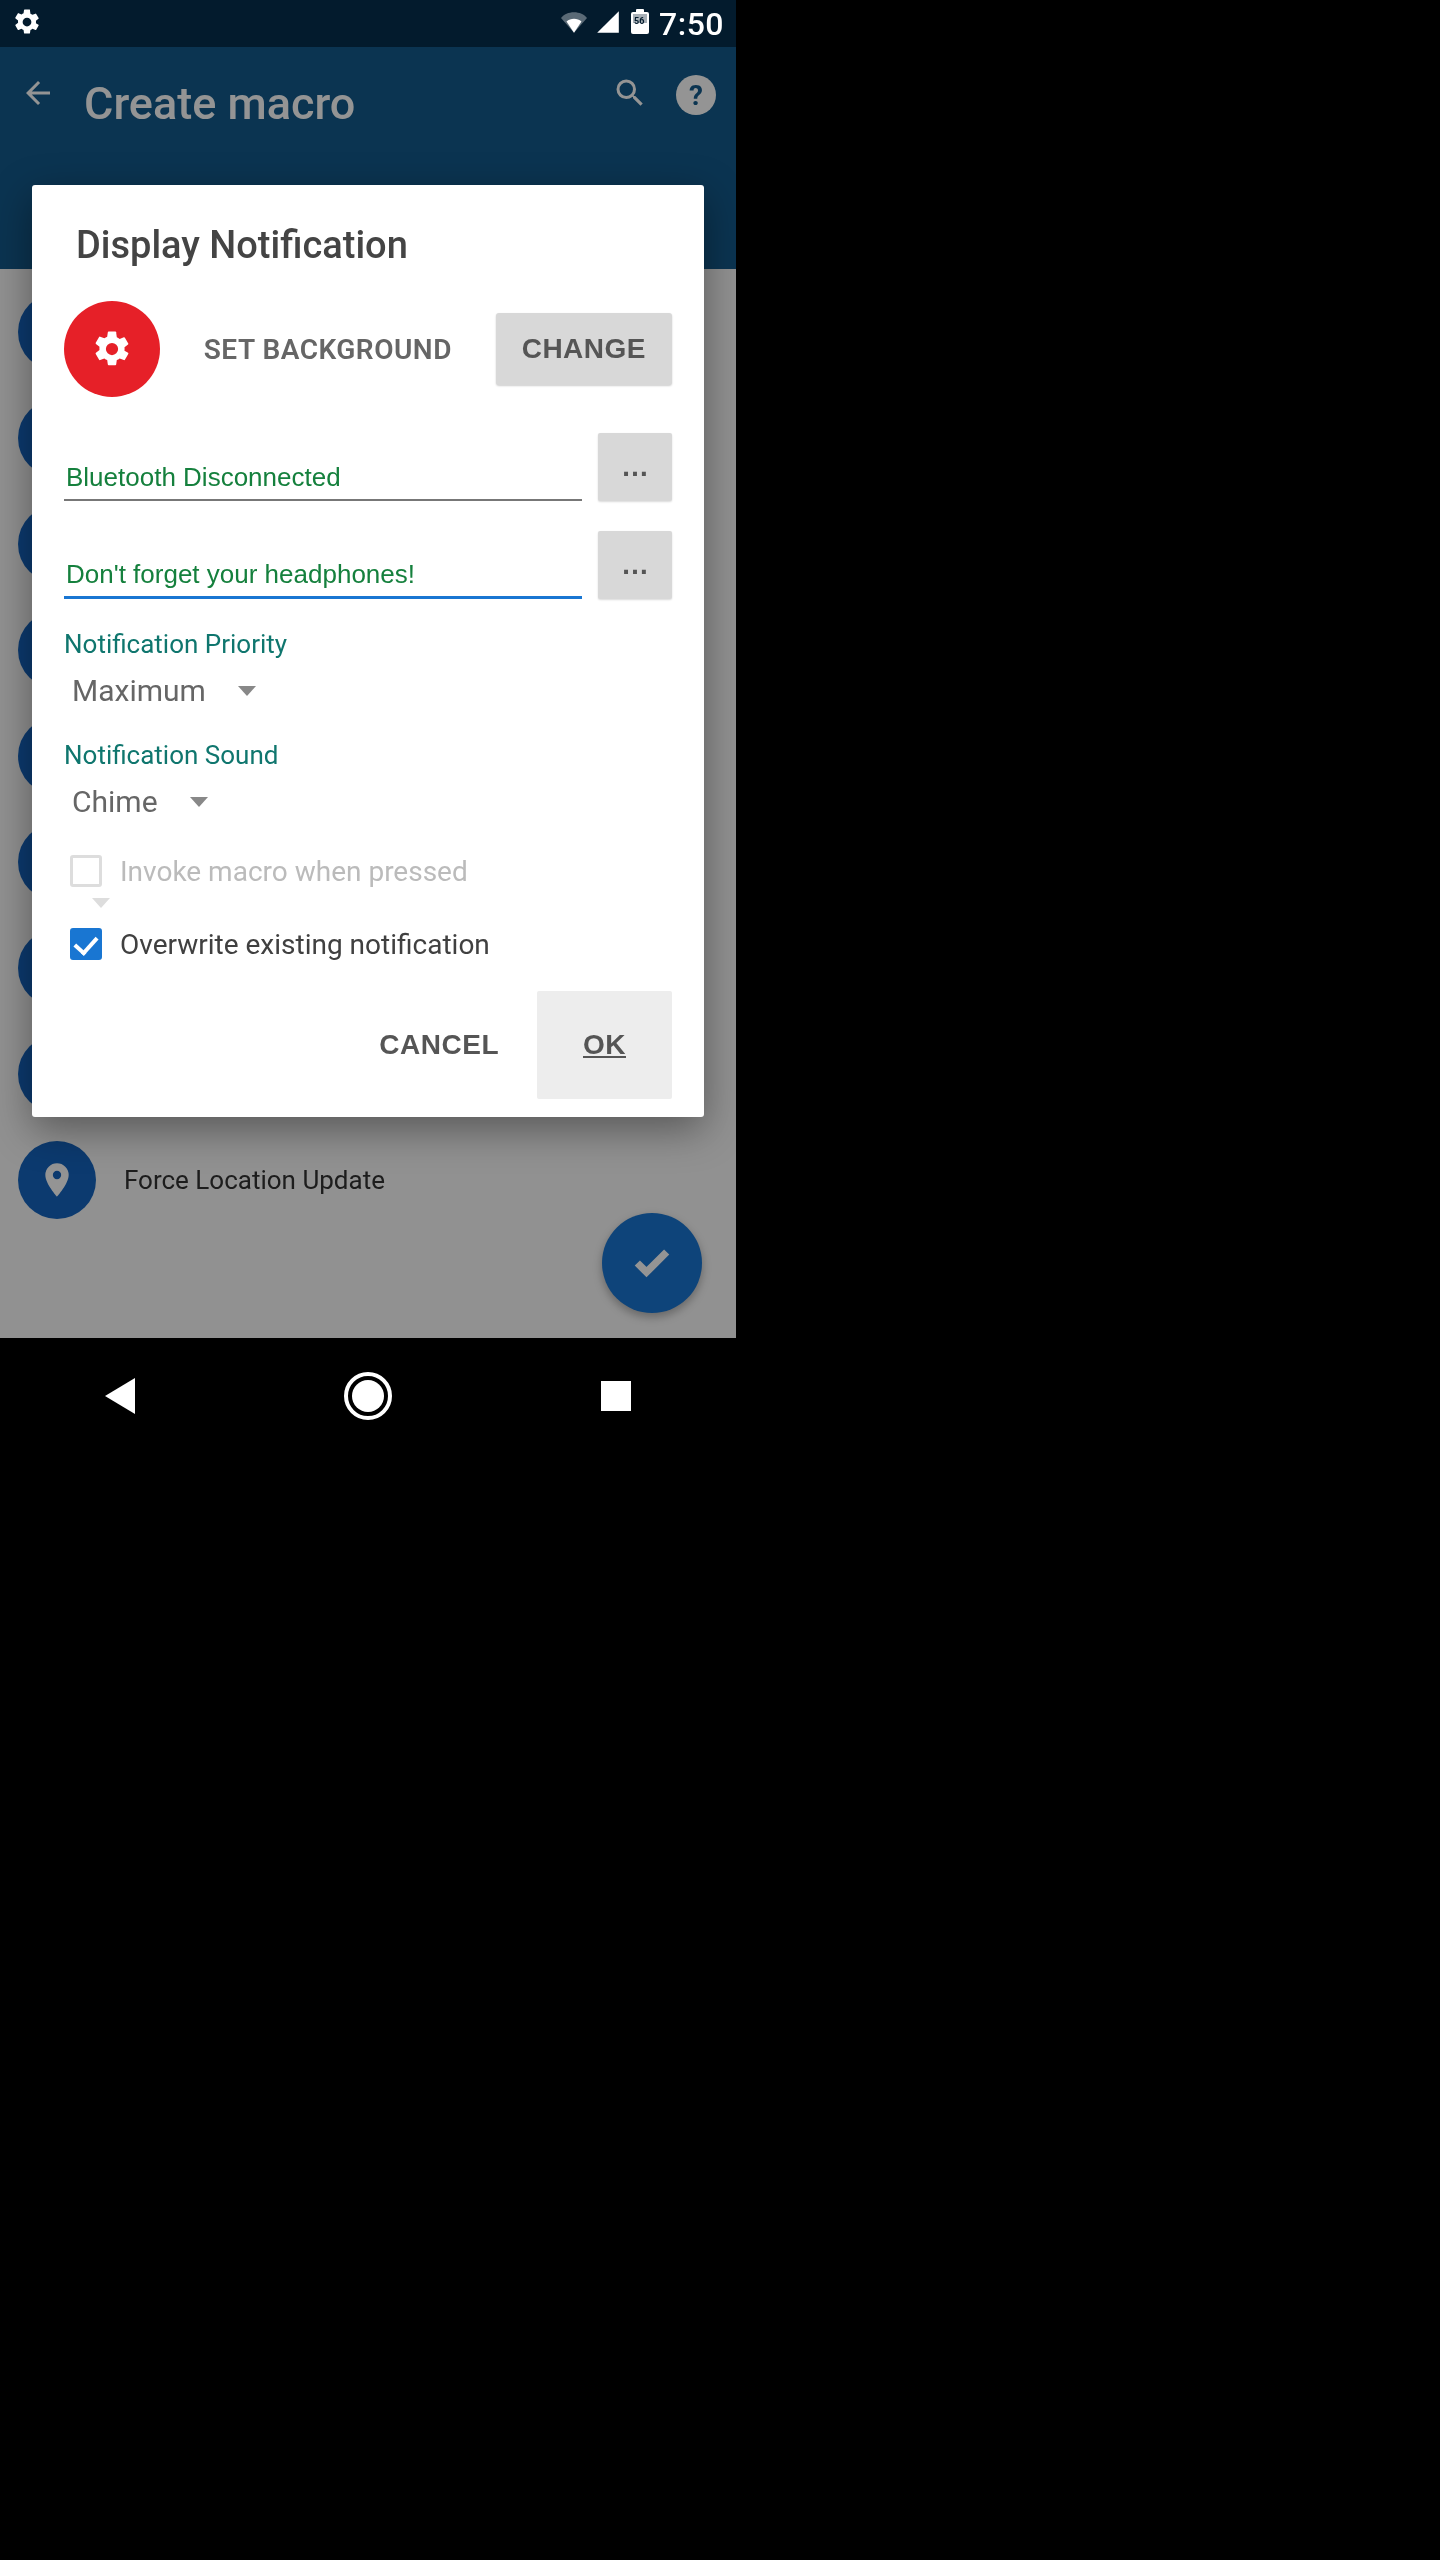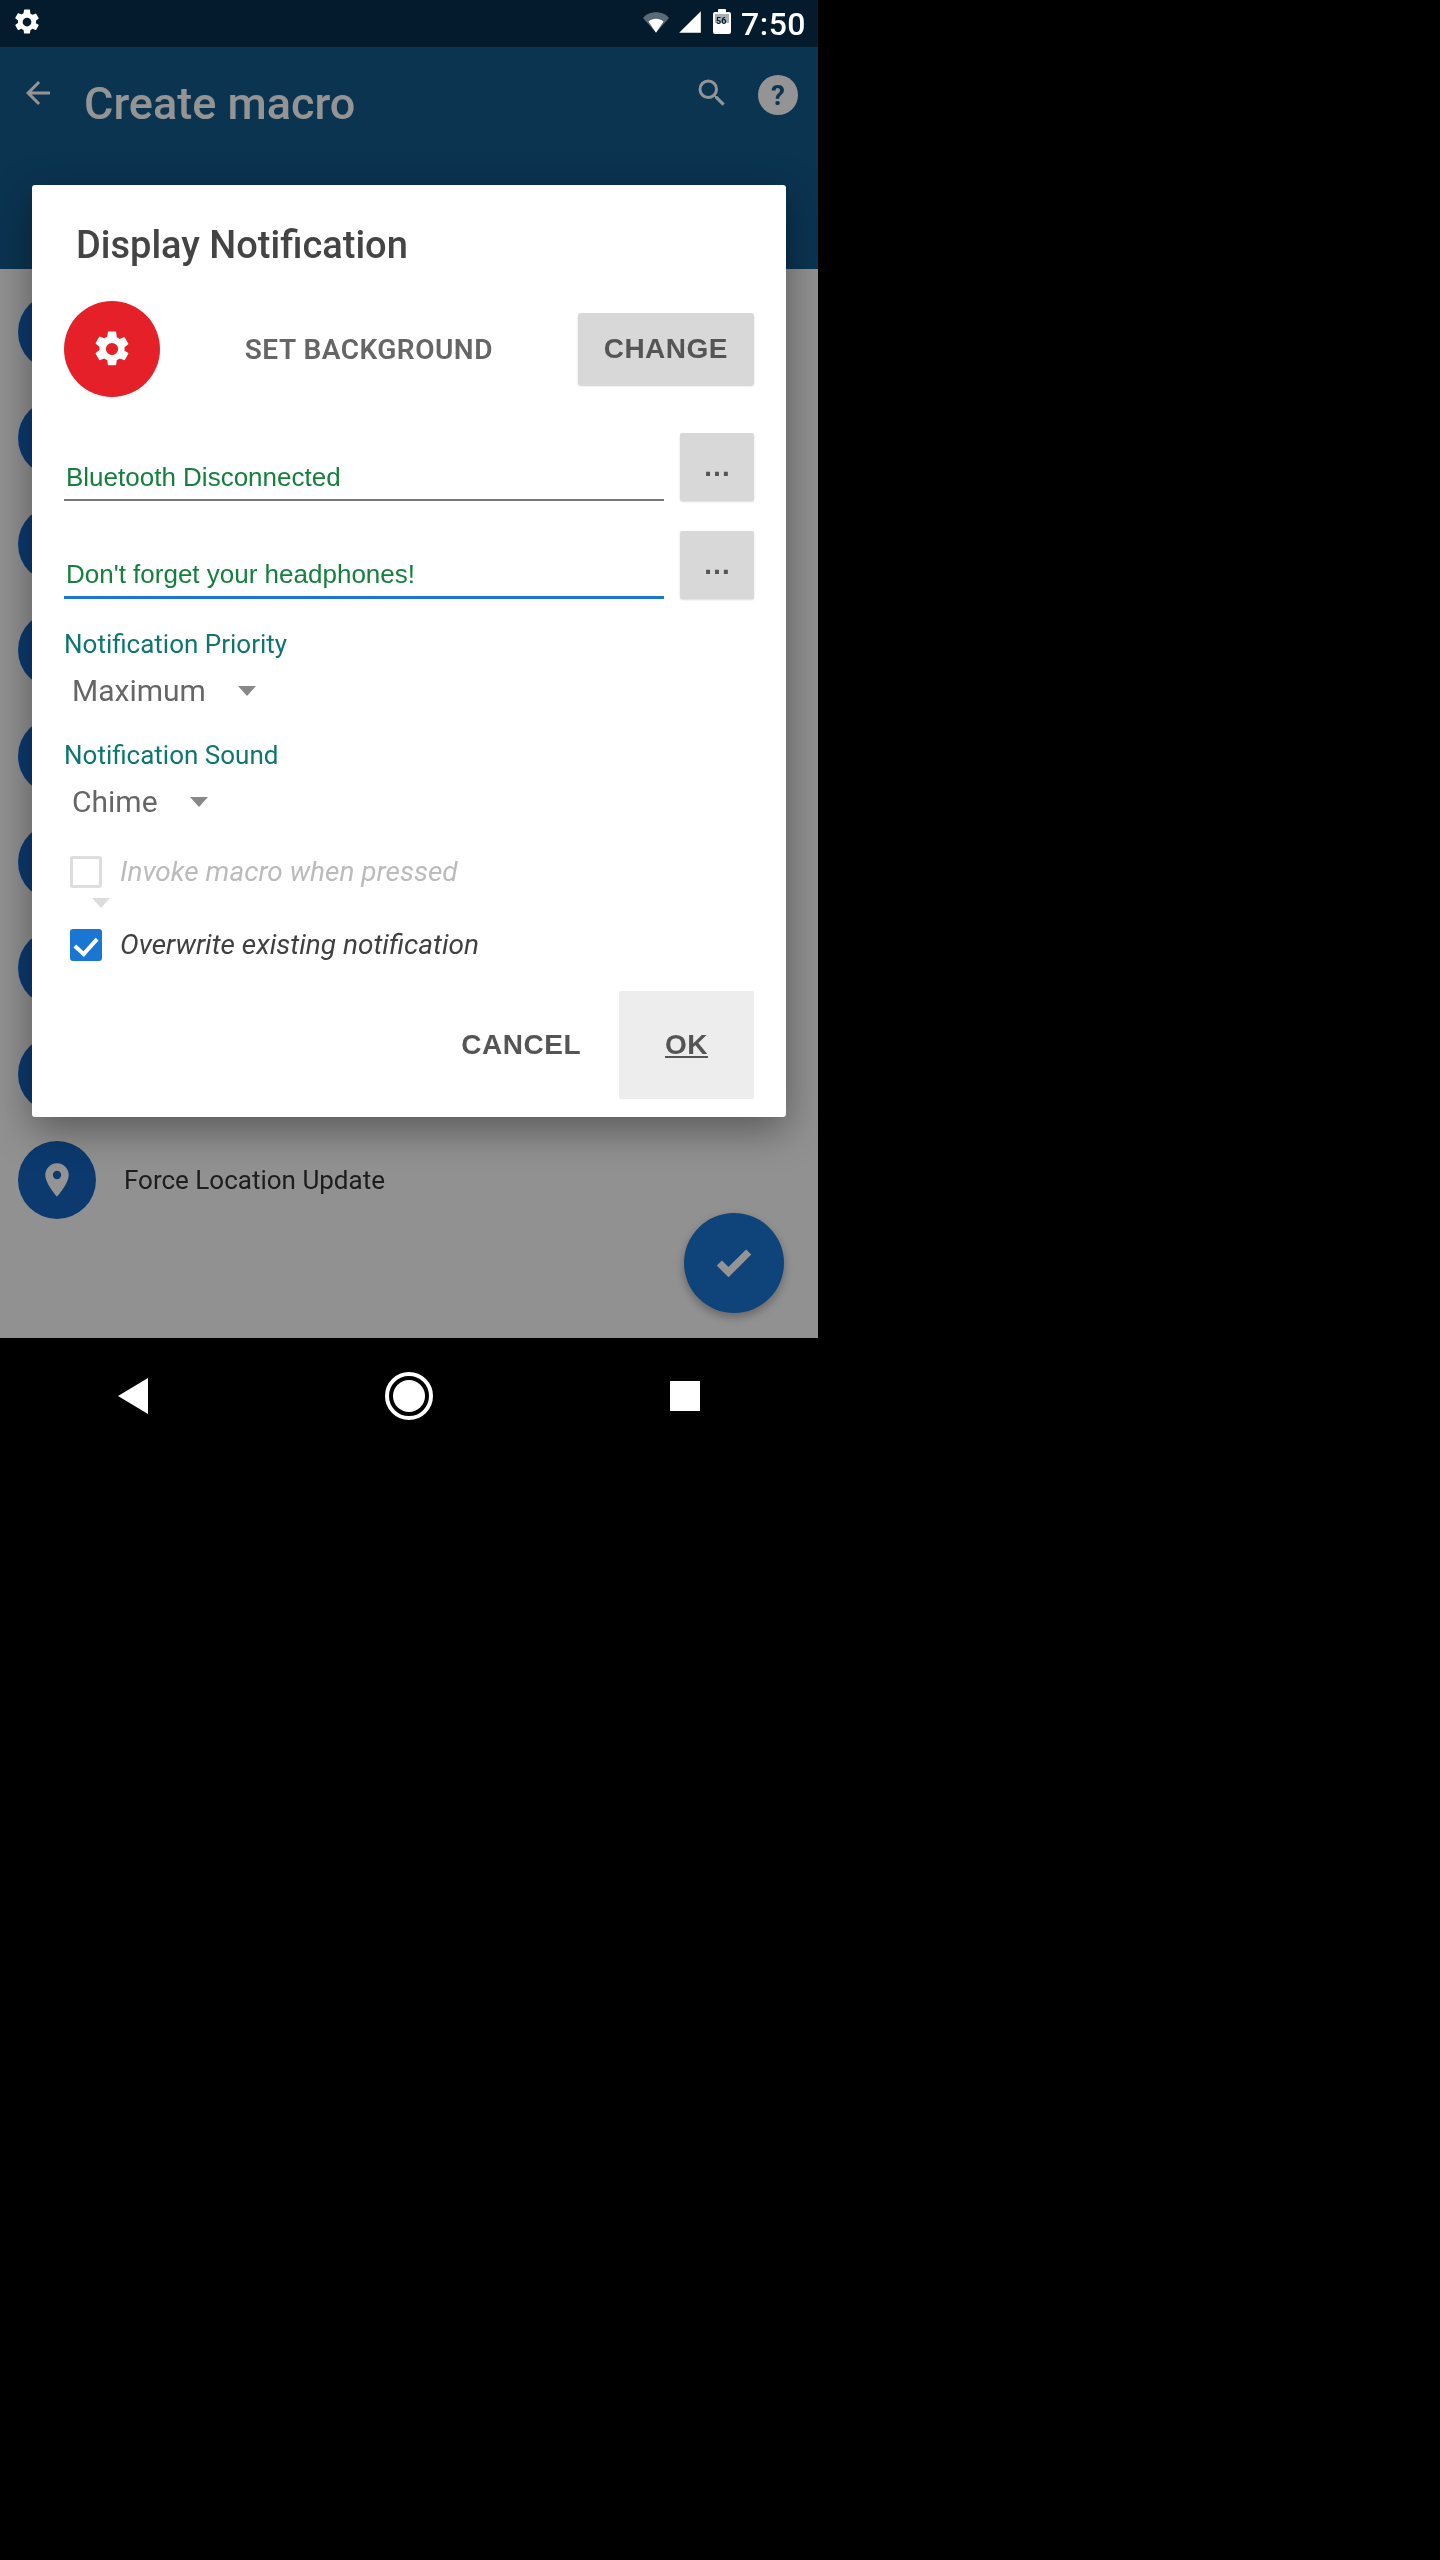--- a/index.html
+++ b/index.html
@@ -1,17 +1,17 @@
 <!DOCTYPE html>
 <html><head>
 <meta charset="utf-8">
 <style>
   * { box-sizing: border-box; margin: 0; padding: 0; }
   html, body { width: 818px; height: 1453px; font-family: Roboto, "Helvetica Neue", Arial, sans-serif; overflow: hidden; background: #000; }
-  .screen { position: relative; width: 818px; height: 1453px; background: #fafafa; }
+  .screen { position: relative; width: 736px; height: 1453px; background: #fafafa; }
 
   
   .status-bar { position: absolute; top: 0; left: 0; right: 0; height: 47px; background: #031b2d; display: flex; align-items: center; justify-content: space-between; padding: 0 12px; color: #fff; }
   .status-left { display:flex; align-items:center; }
   .status-right { display: flex; align-items: center; gap: 8px; }
   .status-time { font-size: 32px; font-weight: 500; letter-spacing: 0.5px; }
   .gear-small svg { width: 30px; height: 30px; fill: #fff; }
   .tri-wifi svg, .tri-cell svg, .batt svg { width: 26px; height: 26px; fill: #fff; }
 
   
@@ -48,21 +48,21 @@
   .field-row { display:flex; align-items:flex-end; gap: 16px; margin-bottom: 30px; }
   .text-field { flex:1; font-size: 26px; color:#15803d; border:none; border-bottom: 2px solid #777; padding: 6px 2px; outline:none; background:transparent; }
   .text-field.focused { border-bottom-color:#1976d2; border-bottom-width: 3px; }
   .btn-dots { width: 74px; height: 68px; background:#d8d8d8; border:none; border-radius:2px; color:#555; font-size:28px; font-weight:700; display:flex; align-items:center; justify-content:center; box-shadow: 0 1px 2px rgba(0,0,0,0.15); }
 
   .sect-label { font-size: 26px; color:#0f766e; margin-top: 10px; margin-bottom: 8px; }
   .dropdown { display:inline-flex; align-items:center; gap: 32px; padding: 6px 4px 14px 8px; margin-bottom: 8px; }
   .dropdown-val { font-size: 30px; color:#666; }
   .dropdown-caret { width:0; height:0; border-left:9px solid transparent; border-right:9px solid transparent; border-top:10px solid #888; }
 
-  .check-row { display:flex; align-items:flex-end; gap: 18px; margin: 14px 0 2px 6px; font-style: italic; }
+  .check-row { display:flex; align-items:flex-start; gap: 18px; margin: 14px 0 2px 6px; }
   .checkbox-box { width: 32px; height:32px; border: 3px solid #bbb; border-radius:3px; flex-shrink:0; }
   .checkbox-box.checked { background:#1976d2; border-color:#1976d2; position:relative; }
   .checkbox-box.checked::after { content:""; position:absolute; left:6px; top:1px; width:10px; height:18px; border:solid #fff; border-width:0 4px 4px 0; transform:rotate(42deg); }
   .check-label { font-size: 28px; color:#404040; }
   .check-label.disabled { color:#bbb; }
   .checkbox-box.disabled { border-color:#ddd; }
 
   .mini-caret { margin: 10px 0 18px 28px; width:0; height:0; border-left:9px solid transparent; border-right:9px solid transparent; border-top:10px solid #ddd; }
 
   .dialog-actions { display:flex; justify-content:flex-end; align-items:center; gap: 8px; margin-top: 30px; }

